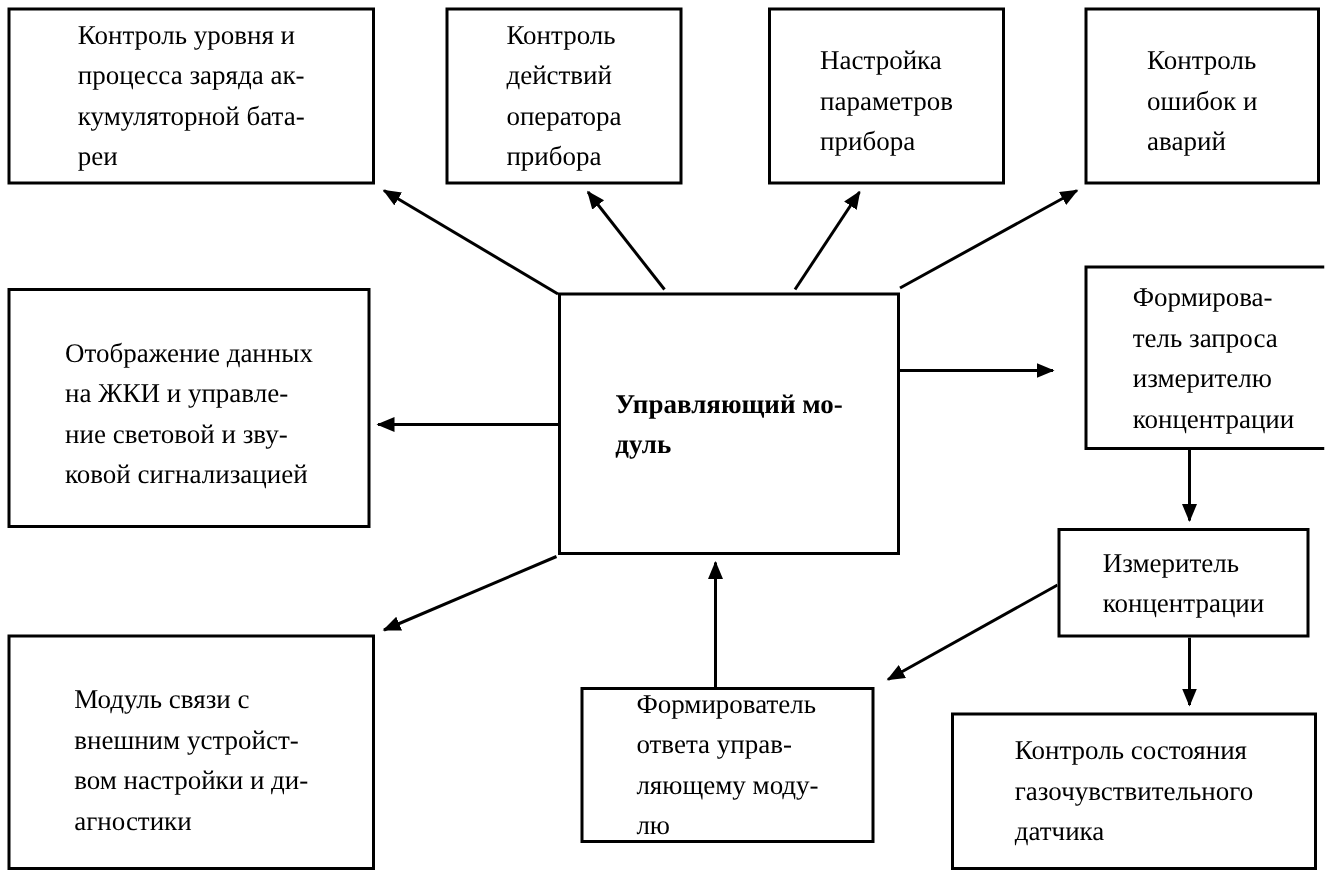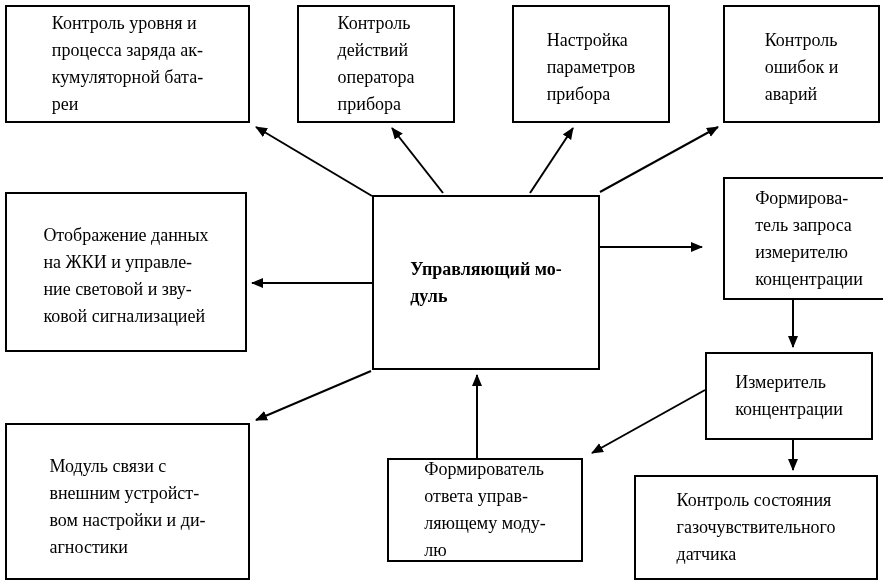--- a/index.html
+++ b/index.html
@@ -40,21 +40,21 @@
   #wires line { stroke: #000000; stroke-width: 2; }
 
   
   #b-battery   { left: 5px;   top: 5px;   width: 245px; height: 118px; }
   #b-operator  { left: 297px; top: 5px;   width: 158px; height: 118px; }
   #b-params    { left: 512px; top: 5px;   width: 158px; height: 118px; }
   #b-errors    { left: 723px; top: 5px;   width: 157px; height: 118px; }
   #b-display   { left: 5px;   top: 192px; width: 242px; height: 160px; }
   #b-main      { left: 372px; top: 195px; width: 228px; height: 175px; font-weight: bold; }
   #b-request   { left: 723px; top: 177px; width: 172px; height: 123px; }
-  #b-measurer  { left: 705px; top: 352px; width: 168px; height: 88px;  }
+  #b-measurer  { left: 705px; top: 352px; width: 168px; height: 73px;  }
   #b-comm      { left: 5px;   top: 423px; width: 245px; height: 157px; }
   #b-response  { left: 387px; top: 458px; width: 196px; height: 104px; }
   #b-sensor    { left: 634px; top: 475px; width: 244px; height: 105px; }
 </style>
 </head>
 <body>
 
 <div id="canvas">
 
   <svg id="wires" width="883" height="584">

